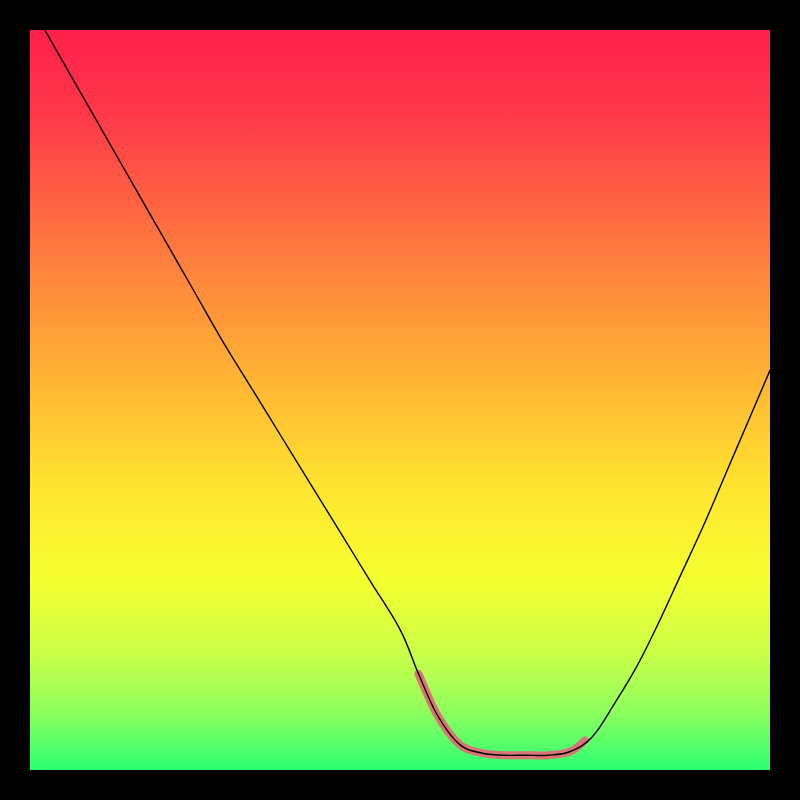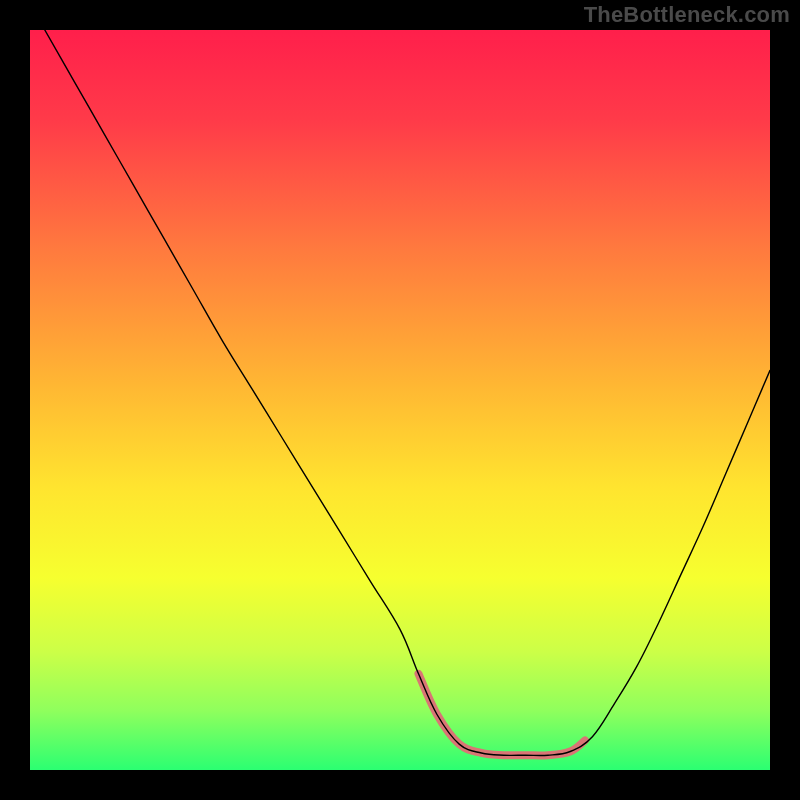--- a/index.html
+++ b/index.html
@@ -38,21 +38,20 @@
   .plot-area svg {
     display: block;
     width: 740px;
     height: 740px;
   }
 </style>
 </head>
 <body>
 
 <div class="frame">
-  <div class="watermark">TheBottleneck.com</div>
 
   <div class="plot-area">
     <svg id="chart-svg" viewBox="0 0 740 740" preserveAspectRatio="none">
       <defs>
         <linearGradient id="bg-grad" x1="0" y1="0" x2="0" y2="1">
             <stop offset="0%" stop-color="#ff1f4b"></stop>
             <stop offset="12%" stop-color="#ff3a49"></stop>
             <stop offset="30%" stop-color="#ff7b3e"></stop>
             <stop offset="48%" stop-color="#ffb733"></stop>
             <stop offset="62%" stop-color="#ffe52f"></stop>

